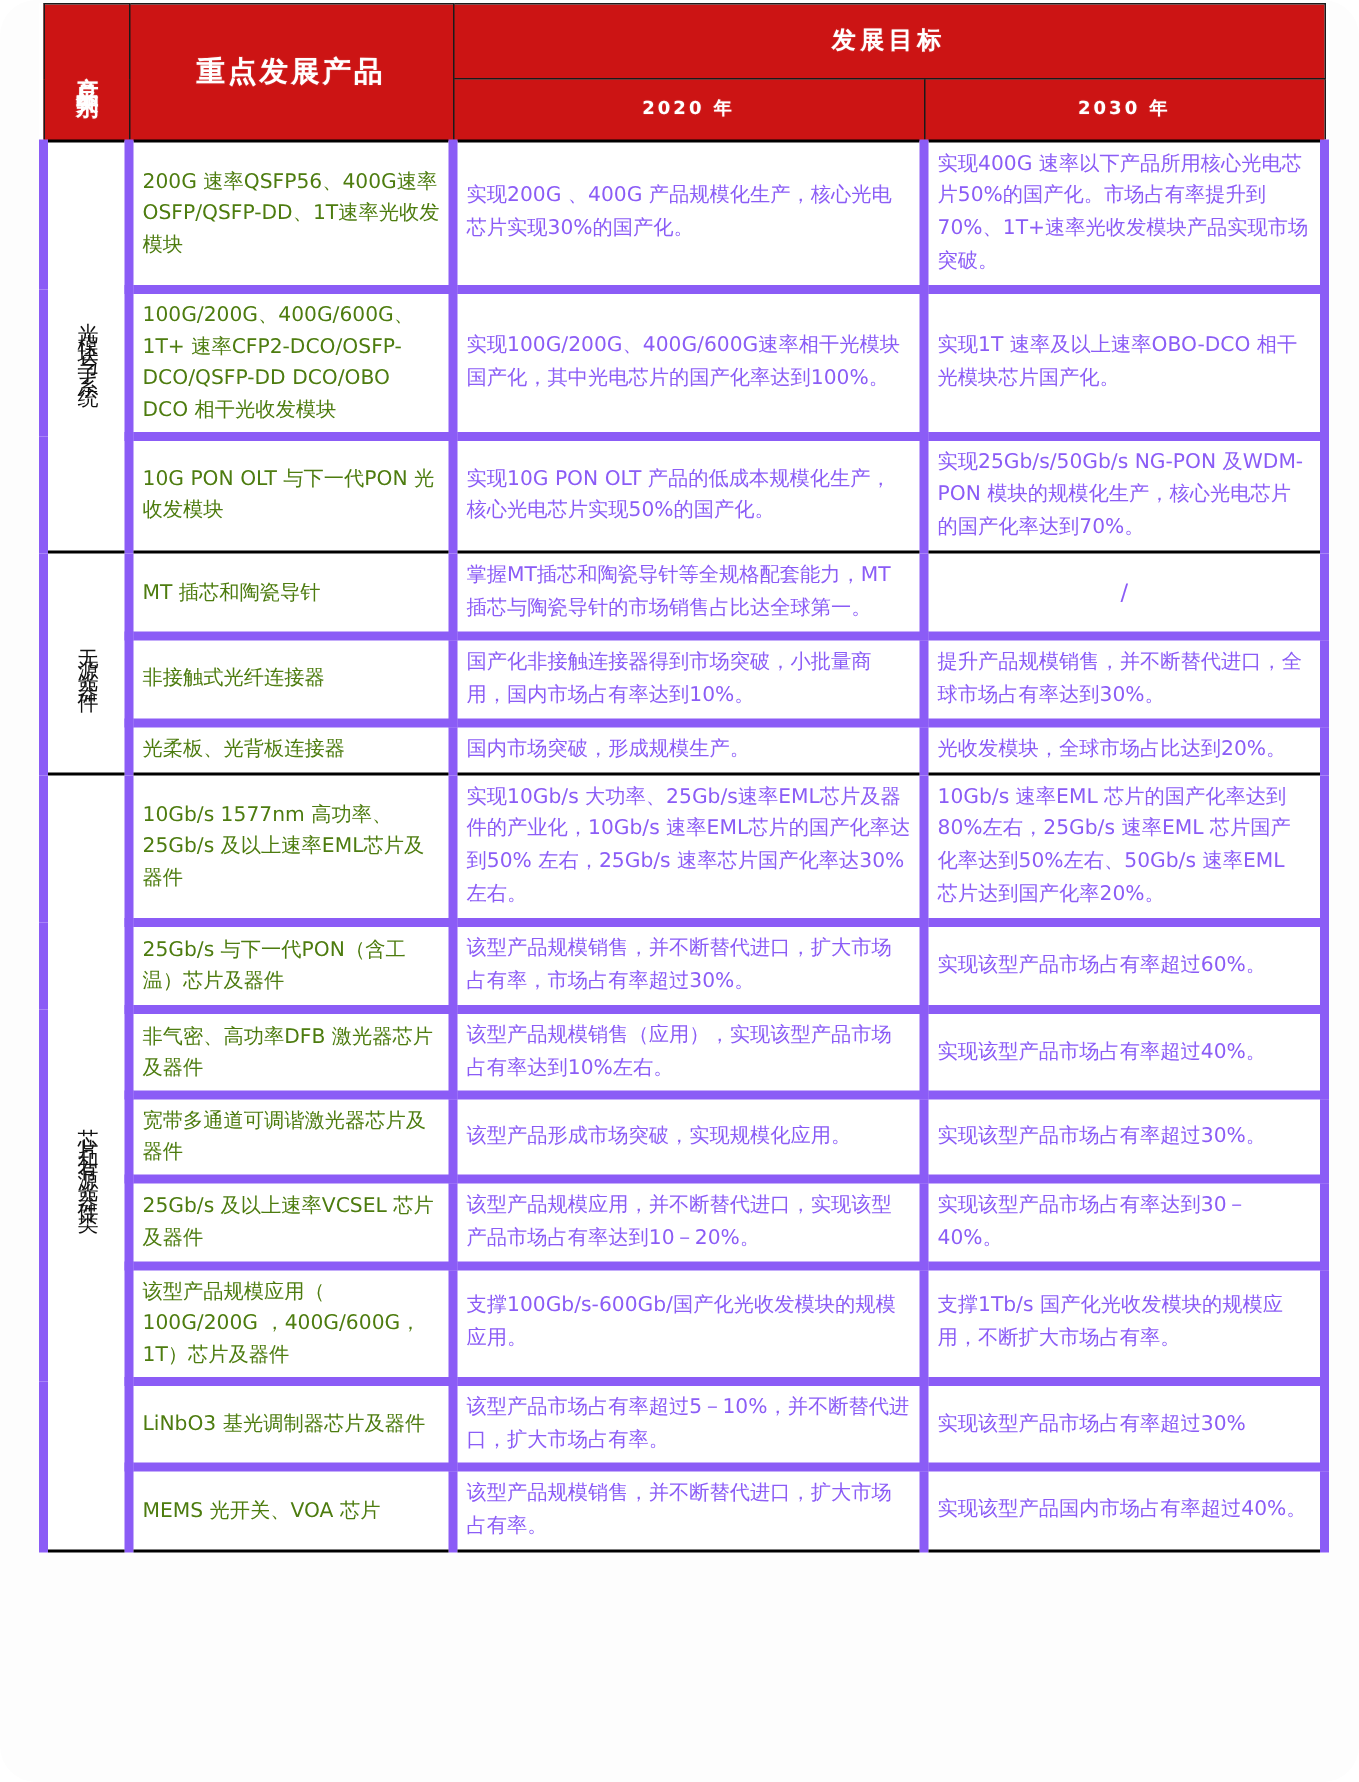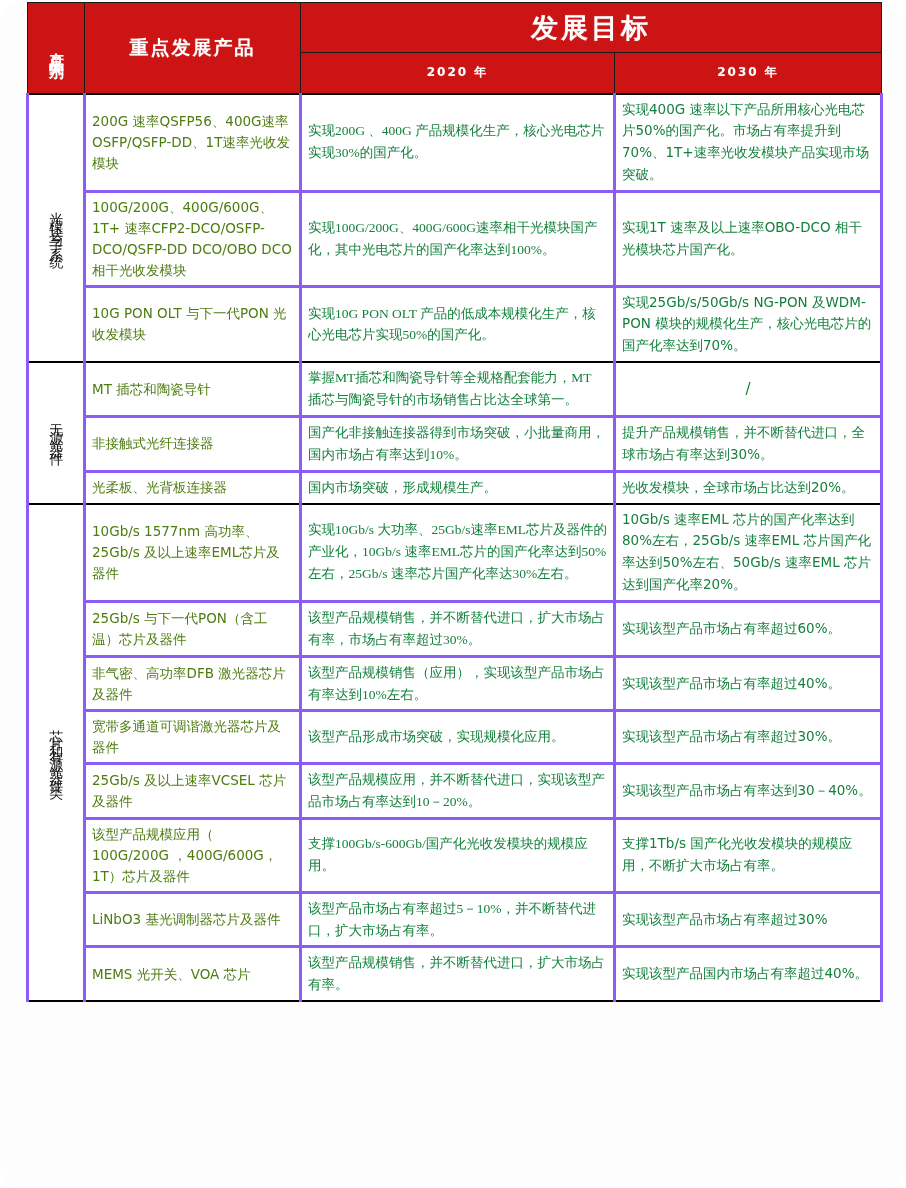--- a/index.html
+++ b/index.html
@@ -28,21 +28,21 @@
     left: 26px;
     top: 2px;
     width: 854px;
     border-collapse: collapse;
     table-layout: fixed;
     background: #ffffff;
   }
 
   table.goals-table td,
   table.goals-table th {
-    border: 3px solid #8b5cf6;
+    border: 6px solid #8b5cf6;
     vertical-align: middle;
     padding: 4px 6px;
     box-sizing: border-box;
   }
 
   
   .hdr {
     background: #cc1414;
     color: #ffffff;
     font-weight: bold;
@@ -64,21 +64,21 @@
     margin: 0 auto;
     letter-spacing: 4px;
     font-size: 15px;
   }
   .hdr-prod {
     width: 216px;
     font-size: 19px;
     letter-spacing: 2px;
   }
   .hdr-goal {
-    font-size: 27px;
+    font-size: 16px;
     letter-spacing: 3px;
     height: 50px;
     font-family: Liberation Serif, serif;
   }
   .hdr-year {
     font-size: 12px;
     letter-spacing: 2px;
     height: 41px;
   }
 
@@ -106,25 +106,25 @@
     font-size: 13.5px;
     line-height: 1.55;
     color: #4d7c0f;
     padding-left: 8px;
     padding-right: 5px;
   }
 
   .goal-cell {
     font-size: 13.5px;
     line-height: 1.62;
-    color: #15803d;
+    color: #8b5cf6;
     padding-left: 7px;
     padding-right: 5px;
   }
-  .col-2020 { width: 314px; font-family: Liberation Serif, serif; }
+  .col-2020 { width: 314px; }
   .col-2022 { width: 267px; }
 
   .center-slash {
     text-align: center;
     font-size: 15px;
   }
 
   
   tr.sect-start > td { border-top: 2px solid #000; }
   tr.sect-end > td { border-bottom: 2px solid #000; }

